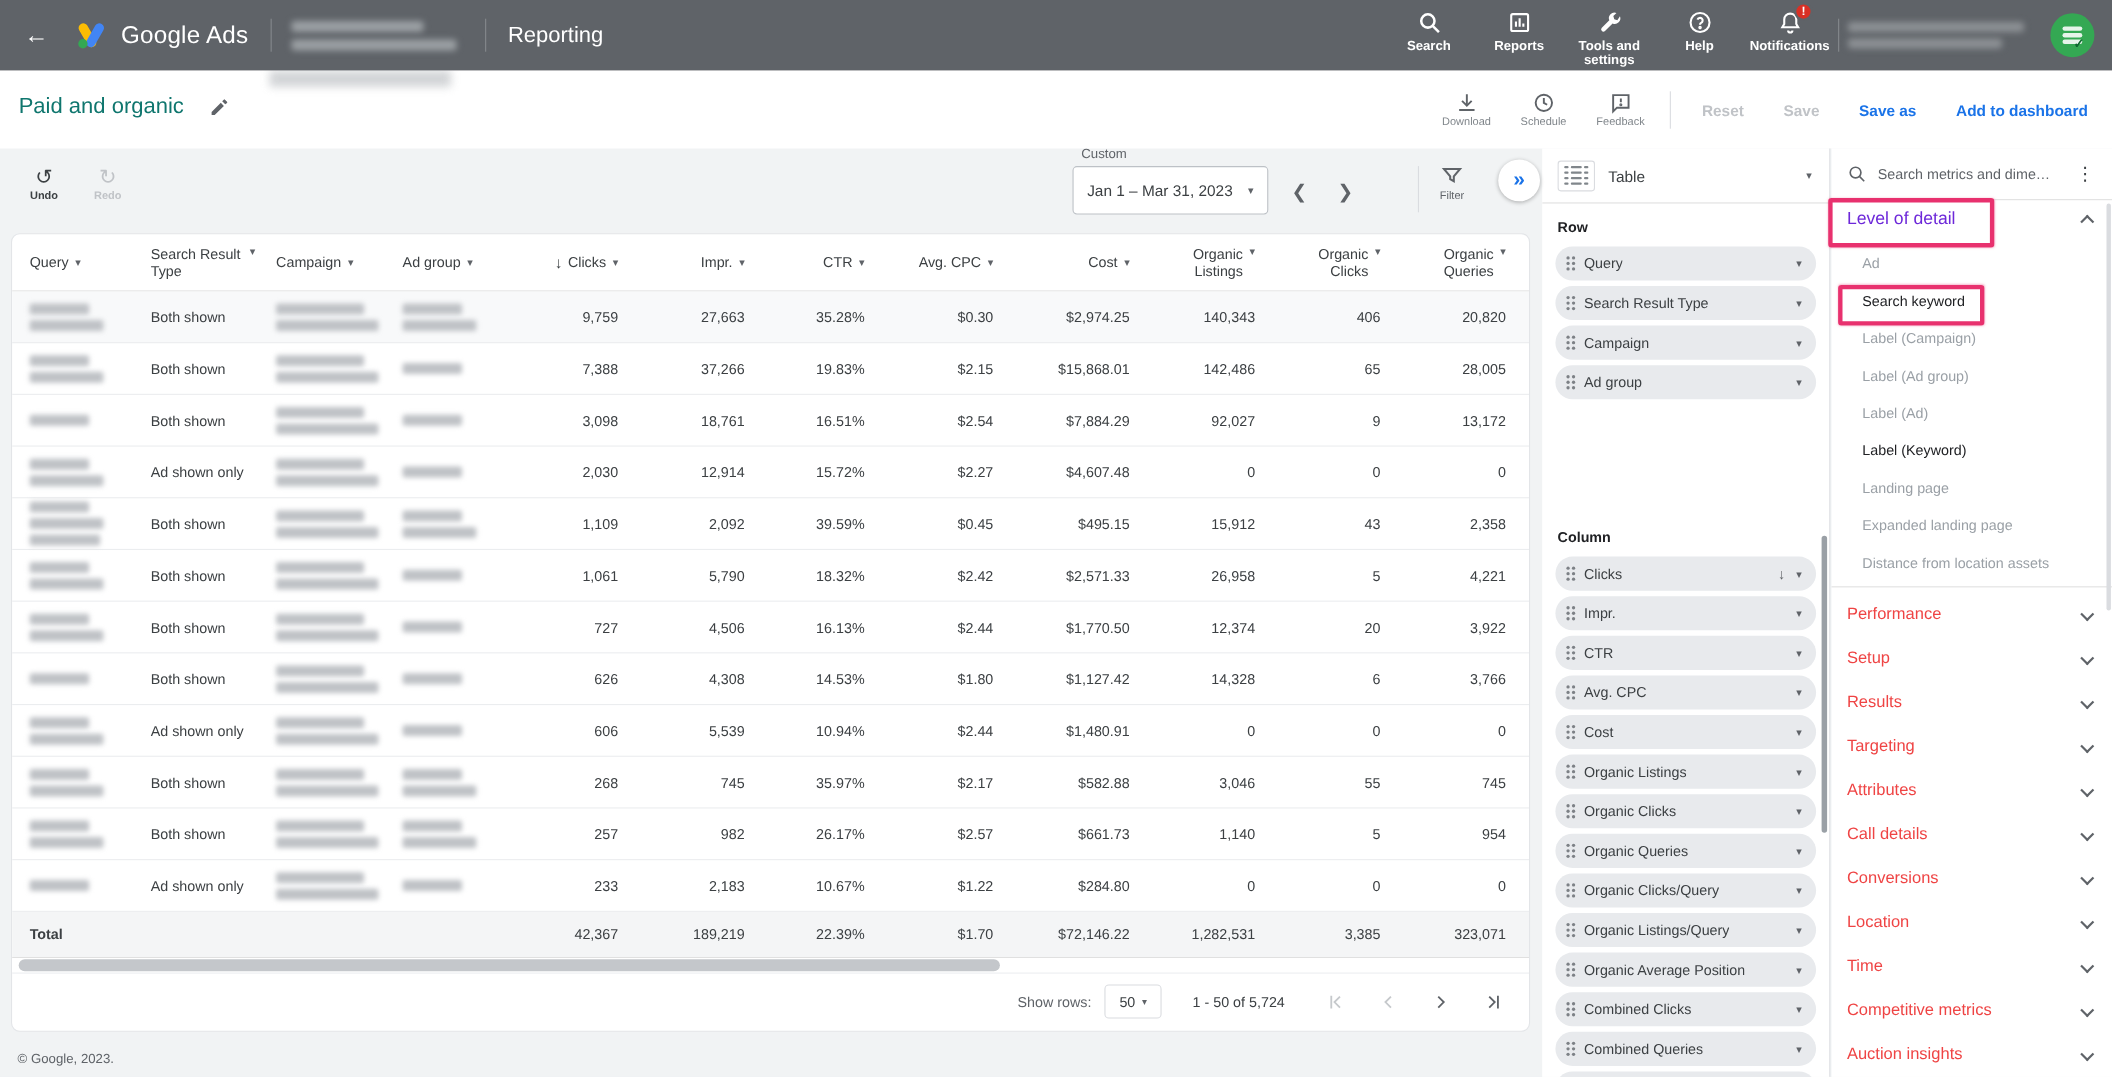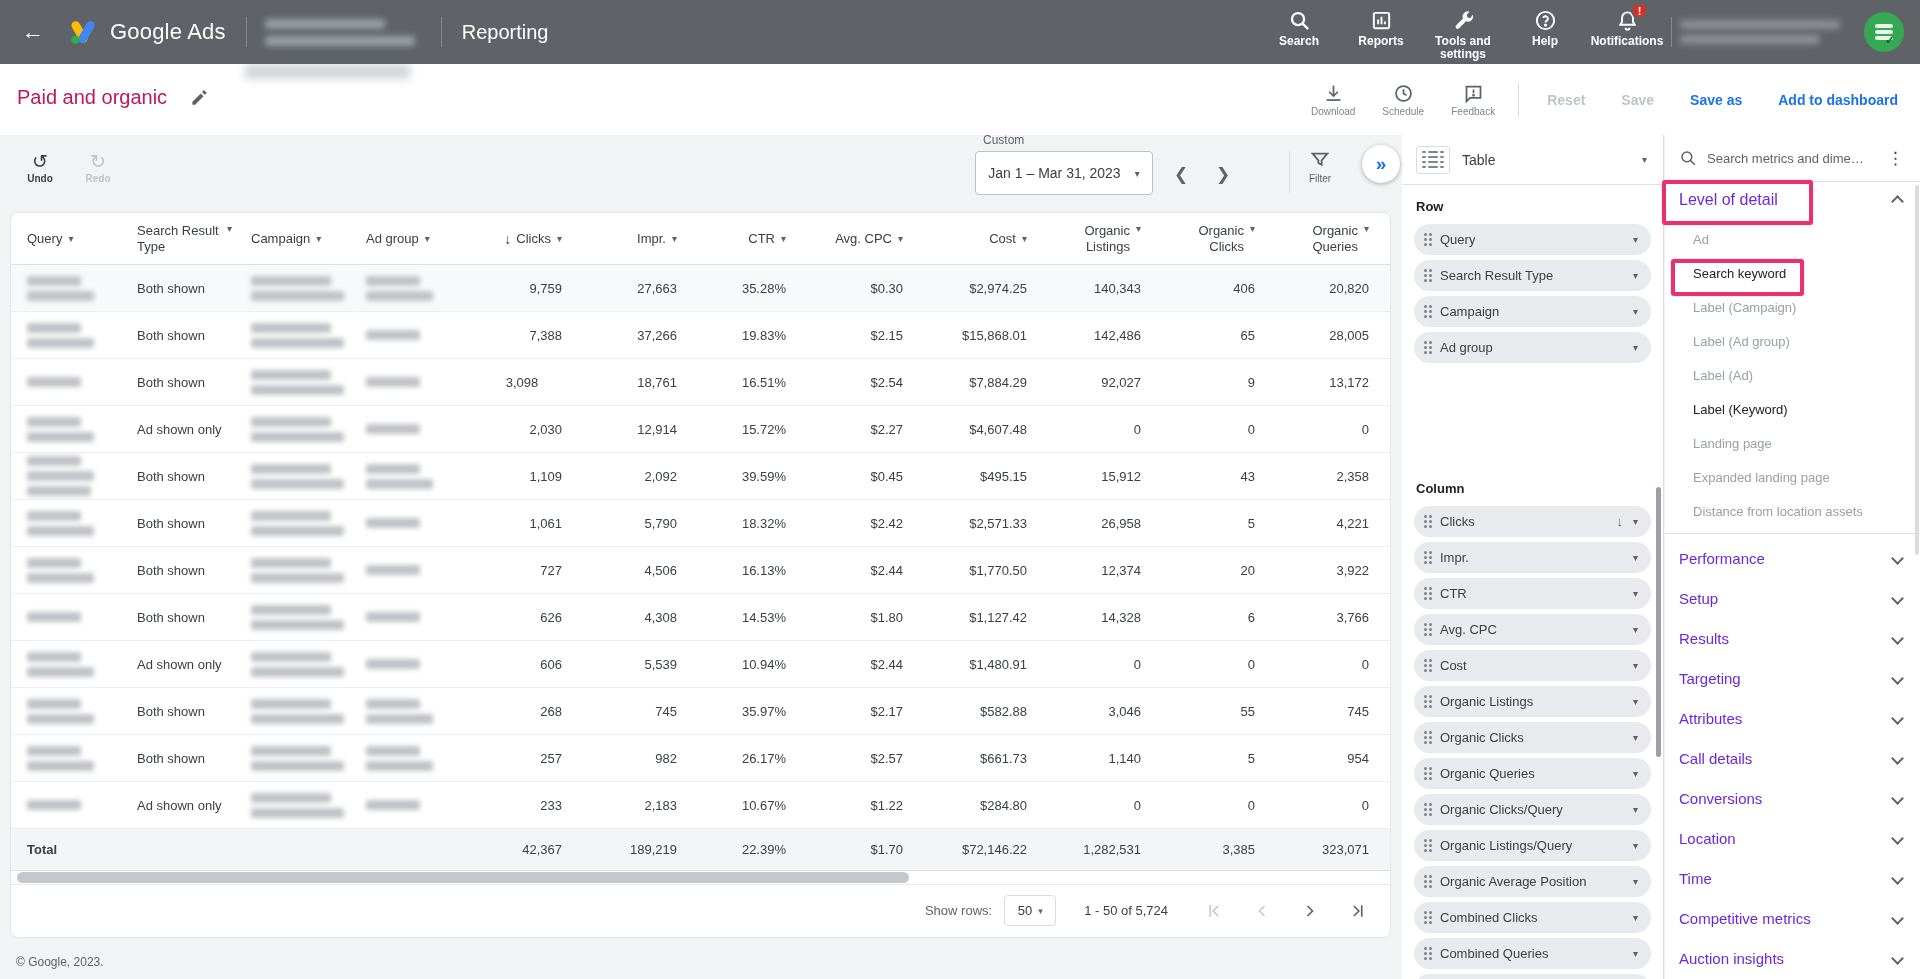--- a/index.html
+++ b/index.html
@@ -21,21 +21,21 @@
   .tb-badge { position:absolute; top:2px; right:16px; width:17px; height:17px; border-radius:50%; background:#d93025; color:#fff; font-size:11px; font-weight:bold; display:flex; align-items:center; justify-content:center; border:2px solid #5f6368; }
   .tb-userblur { position:absolute; right:72px; top:14px; width:168px; height:36px; display:flex; flex-direction:column; justify-content:center; gap:6px; }
   .tb-userblur .bar { height:9px; border-radius:3px; background:#8d9195; filter:blur(3px); }
   .tb-avatar { position:absolute; right:16px; top:12px; width:40px; height:40px; border-radius:50%; background:#34a853; display:flex; flex-direction:column; align-items:center; justify-content:center; gap:2px; cursor:pointer; }
   .tb-avatar .coin { width:18px; height:4px; border-radius:2px; background:#e6f4ea; }
   .tb-avatar .chk { position:absolute; bottom:5px; right:9px; color:#0d652d; font-size:12px; font-weight:bold; }
   .tab-blur { position:absolute; left:245px; top:64px; width:165px; height:15px; background:#c7cacd; filter:blur(4px); opacity:.8; z-index:4; }
 
   
   .titlebar { position:absolute; left:0; top:64px; width:1920px; height:71px; background:#fff; }
-  .page-title { position:absolute; left:17px; top:22px; font-size:20px; font-weight:normal; color:#be185d; }
+  .page-title { position:absolute; left:17px; top:22px; font-size:20px; font-weight:normal; color:#0f766e; }
   .title-pencil { position:absolute; left:190px; top:24px; cursor:pointer; }
   .title-actions { position:absolute; right:16px; top:0; height:71px; display:flex; align-items:center; }
   .act-icon { width:70px; display:flex; flex-direction:column; align-items:center; cursor:pointer; color:#5f6368; }
   .act-icon .lbl { font-size:10px; color:#80868b; margin-top:2px; }
   .v-div { width:1px; height:34px; background:#dadce0; margin:0 10px; }
   .txt-btn { font-size:14px; font-weight:bold; padding:0 18px; cursor:default; }
   .txt-btn.disabled { color:#c0c3c7; }
   .txt-btn.blue { color:#1a73e8; cursor:pointer; }
 
   
@@ -110,21 +110,21 @@
   .m-head { position:absolute; left:14px; top:56px; font-size:16px; color:#6d28d9; cursor:pointer; }
   .chev { display:inline-block; width:9px; height:9px; border-right:2px solid #5f6368; border-bottom:2px solid #5f6368; }
   .chev.up { transform:rotate(-135deg); }
   .chev.down { transform:rotate(45deg); }
   .m-head-chev { position:absolute; right:18px; top:62px; }
   .m-item { position:absolute; left:28px; font-size:13px; cursor:pointer; white-space:nowrap; }
   .m-item.on { color:#202124; }
   .m-item.off { color:#9aa0a6; }
   .m-divider { position:absolute; left:0; width:100%; height:1px; background:#e0e0e0; }
   .m-section { position:absolute; left:0; width:100%; height:36px; display:flex; align-items:center; padding:0 18px 0 14px; cursor:pointer; }
-  .m-section .lbl { font-size:15px; color:#6d28d9; }
+  .m-section .lbl { font-size:15px; color:#ef4444; }
   .m-section .chev { margin-left:auto; }
   .m-scroll { position:absolute; right:1px; top:50px; width:4px; height:370px; border-radius:2px; background:#dadce0; }
   .hl-box { position:absolute; border:4px solid #e8316e; border-radius:3px; box-shadow:0 0 2px rgba(232,49,110,.35); pointer-events:none; z-index:6; }
 
   svg.ic { display:block; }
 </style>
 </head>
 <body>
 
 <div class="screen">
@@ -397,21 +397,21 @@
             <div class="blurlines">
               <span class="bl" style="width: 80px;"></span>
               <span class="bl" style="width: 93px;"></span>
             </div>
           </div>
           <div class="cell" style="width: 116px;">
             <div class="blurlines">
               <span class="bl" style="width: 54px;"></span>
             </div>
           </div>
-          <div class="cell num" style="width: 80px; text-align: center;">3,098</div>
+          <div class="cell num" style="width: 80px;">3,098</div>
           <div class="cell num" style="width: 115px;">18,761</div>
           <div class="cell num" style="width: 109px;">16.51%</div>
           <div class="cell num" style="width: 117px;">$2.54</div>
           <div class="cell num" style="width: 124px;">$7,884.29</div>
           <div class="cell num" style="width: 114px;">92,027</div>
           <div class="cell num" style="width: 114px;">9</div>
           <div class="cell num" style="width: 114px;">13,172</div>
         </div>
         <div class="t-row">
           <div class="cell" style="width: 110px;">

